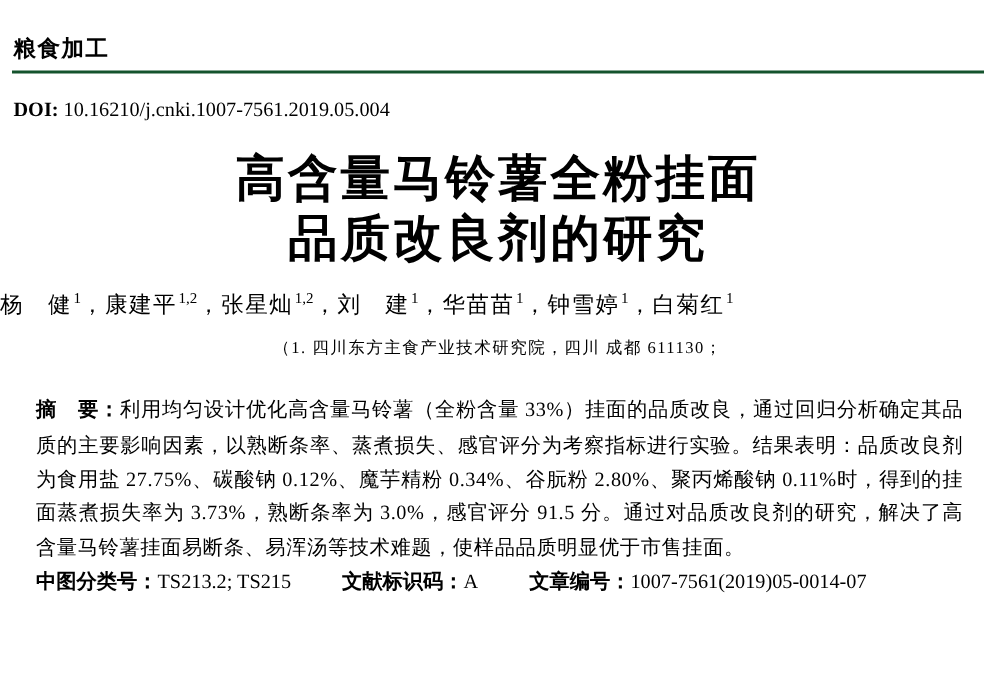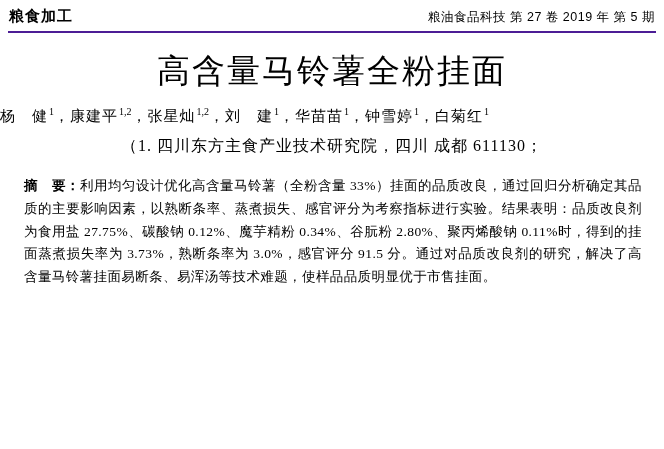--- a/index.html
+++ b/index.html
@@ -11,23 +11,23 @@
     color: #000000;
     font-family: "Liberation Serif", "DejaVu Serif", serif;
     overflow: hidden;
     box-sizing: border-box;
   }
   
   .header {
     display: flex;
     justify-content: space-between;
     align-items: flex-end;
-    margin: 0 8px;
+    margin: 16px 8px;
     padding: 7px 1px 5px 1px;
-    border-bottom: 2px solid #4c1d95;
+    border-bottom: 2px solid #14532d;
   }
   .header-left {
     font-family: "Liberation Sans", "DejaVu Sans", sans-serif;
     font-weight: bold;
     font-size: 15px;
     letter-spacing: 1px;
   }
   .header-right {
     font-family: "Liberation Sans", "DejaVu Sans", sans-serif;
     font-size: 12.5px;
@@ -37,42 +37,42 @@
   .doi-line {
     margin: 10px 9px 0 9px;
     font-size: 13.5px;
   }
   .doi-label { font-weight: bold; }
   
   .title {
     margin-top: 18px;
     text-align: center;
     font-family: "Liberation Sans", "DejaVu Sans", sans-serif;
-    font-weight: normal;
+    font-weight: bold;
     font-size: 33px;
     line-height: 40px;
     letter-spacing: 2px;
   }
   
   .authors {
     margin-top: 15px;
     text-align: left;
     font-size: 15px;
     letter-spacing: 1px;
   }
   .authors sup {
     font-size: 10px;
     letter-spacing: 0;
     margin-left: 1px;
   }
   
   .affiliations {
     margin-top: 9px;
     text-align: center;
-    font-size: 16px;
+    font-size: 11px;
     line-height: 21px;
     letter-spacing: 1px;
   }
   
   .abstract-block {
     margin: 19px 22px 0 24px;
     font-size: 13.5px;
     line-height: 22.4px;
     text-align: justify;
     letter-spacing: 0.4px;
@@ -93,33 +93,40 @@
   .meta-group { display: inline-block; }
   .meta-gap { display: inline-block; width: 34px; }
 </style>
 </head>
 <body>
 
 <div class="page">
 
   <div class="header">
     <span class="header-left">粮食加工</span>
-    <span class="header-right">粮油食品科技 第 27 卷 2019 年 第 5 期</span>
   </div>
 
+  <div class="doi-line">
+    <span class="doi-label">DOI:</span>
+    <span>10.16210/j.cnki.1007-7561.2019.05.004</span>
+  </div>
 
   <div class="title">
     <div>高含量马铃薯全粉挂面</div>
+    <div>品质改良剂的研究</div>
   </div>
 
   <div class="authors"><span><span>杨　健</span><sup>1</sup></span><span>，</span><span><span>康建平</span><sup>1,2</sup></span><span>，</span><span><span>张星灿</span><sup>1,2</sup></span><span>，</span><span><span>刘　建</span><sup>1</sup></span><span>，</span><span><span>华苗苗</span><sup>1</sup></span><span>，</span><span><span>钟雪婷</span><sup>1</sup></span><span>，</span><span><span>白菊红</span><sup>1</sup></span></div>
 
   <div class="affiliations">
     <div>（1. 四川东方主食产业技术研究院，四川 成都 611130；</div>
   </div>
 
   <div class="abstract-block">
     <span class="inline-label">摘　要：</span><span>利用均匀设计优化高含量马铃薯（全粉含量 33%）挂面的品质改良，通过回归分析确定其品质的主要影响因素，以熟断条率、蒸煮损失、感官评分为考察指标进行实验。结果表明：品质改良剂为食用盐 27.75%、碳酸钠 0.12%、魔芋精粉 0.34%、谷朊粉 2.80%、聚丙烯酸钠 0.11%时，得到的挂面蒸煮损失率为 3.73%，熟断条率为 3.0%，感官评分 91.5 分。通过对品质改良剂的研究，解决了高含量马铃薯挂面易断条、易浑汤等技术难题，使样品品质明显优于市售挂面。</span>
   </div>
 
 
+  <div class="meta-line">
+    <span class="meta-group"><span class="inline-label">中图分类号：</span><span>TS213.2; TS215</span></span><span class="meta-gap"></span><span class="meta-group"><span class="inline-label">文献标识码：</span><span>A</span></span><span class="meta-gap"></span><span class="meta-group"><span class="inline-label">文章编号：</span><span>1007-7561(2019)05-0014-07</span></span>
+  </div>
 
 </div>
 
 </body></html>

